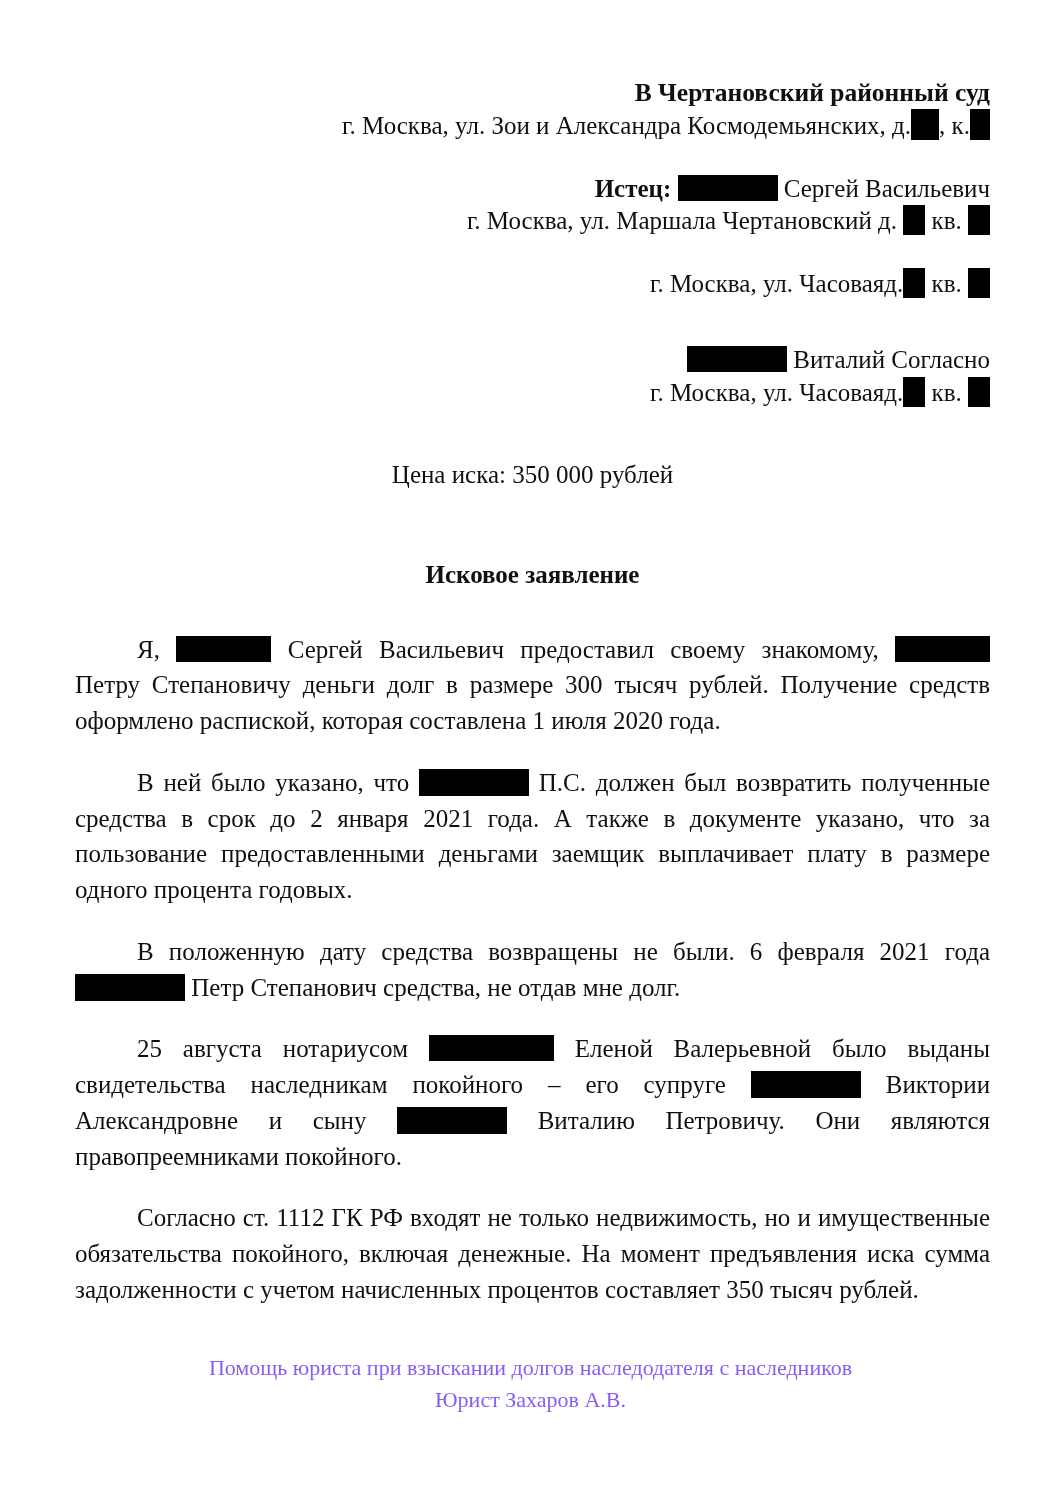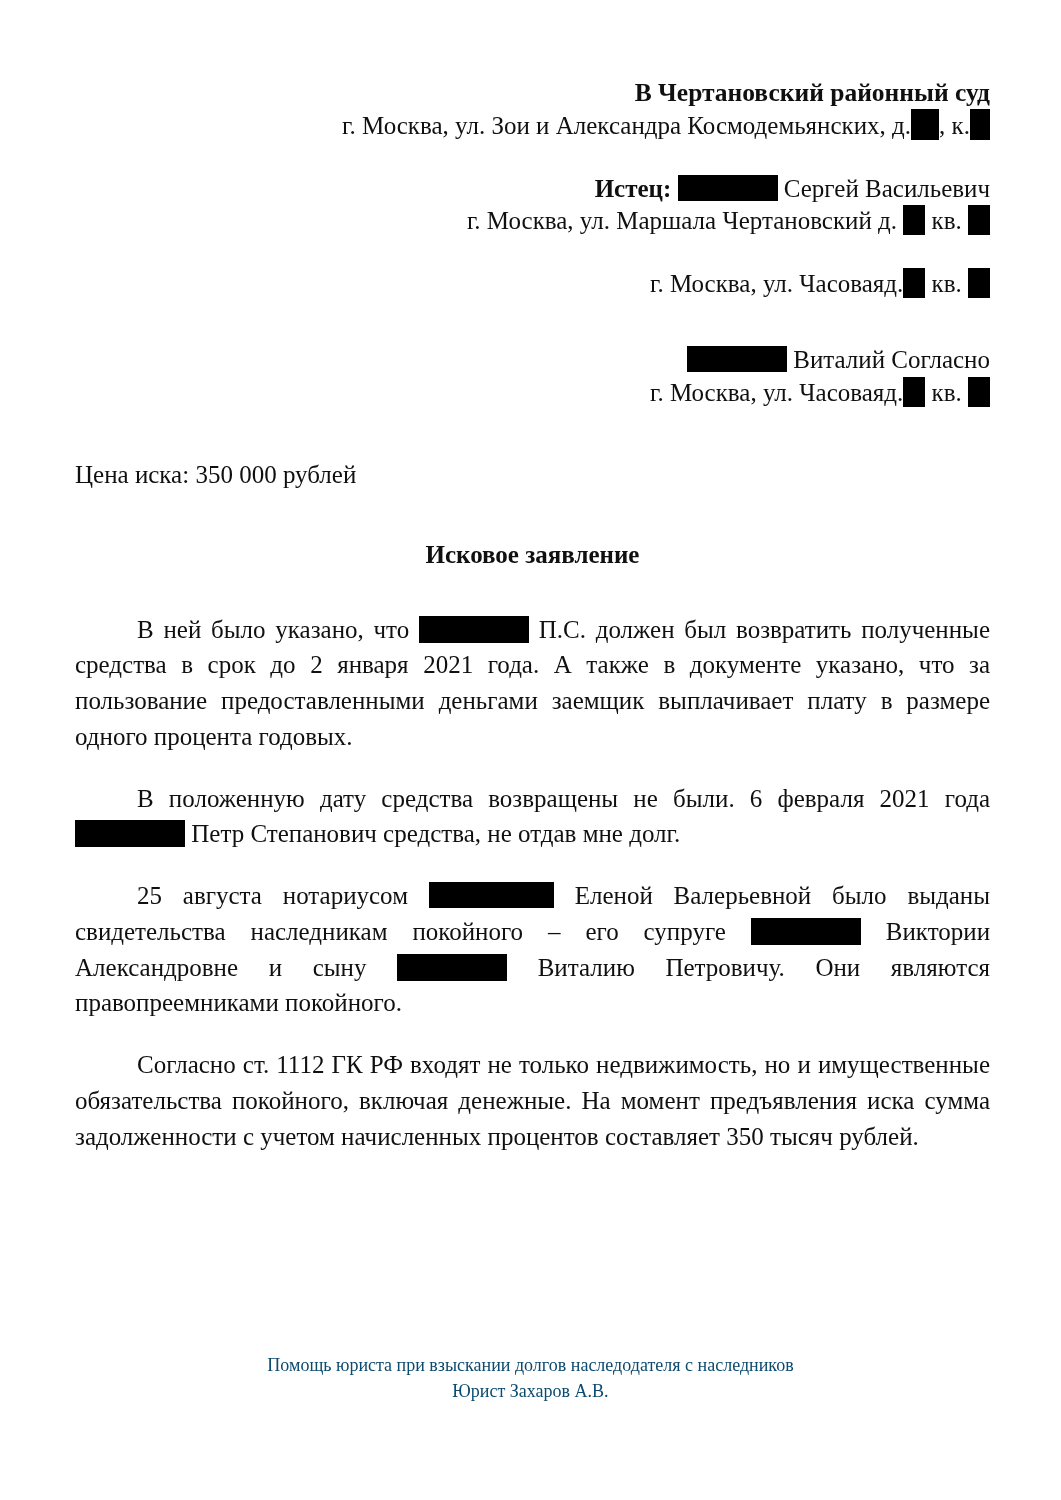--- a/index.html
+++ b/index.html
@@ -58,32 +58,32 @@
   .r-28  { width: 28px;  height: 31px; vertical-align: -6px; }
   .r-20  { width: 20px;  height: 31px; vertical-align: -6px; }
   .r-22  { width: 22px;  height: 30px; vertical-align: -6px; }
   .r-95  { width: 95px;  height: 26px; vertical-align: -4px; }
   .r-100 { width: 100px; height: 26px; vertical-align: -4px; }
   .r-110 { width: 110px; height: 27px; vertical-align: -5px; }
   .r-125 { width: 125px; height: 26px; vertical-align: -4px; }
 
   
   .claim-price {
-    text-align: left;
+    text-align: center;
     font-size: 25px;
     margin-top: 52px;
     white-space: nowrap;
   }
 
   
   .doc-title {
     text-align: center;
     font-weight: bold;
     font-size: 25px;
-    margin-top: 50px;
+    margin-top: 70px;
     line-height: 1.30;
   }
   .doc-subtitle {
     text-align: center;
     font-weight: bold;
     font-size: 24px;
     margin-top: 6px;
     line-height: 1.30;
   }
 
@@ -100,22 +100,22 @@
   }
   .para:last-child { margin-bottom: 0; }
 
   
   .footer {
     position: absolute;
     left: 0;
     right: 0;
     top: 1352px;
     text-align: center;
-    color: #0c4a6e;
-    font-size: 18px;
+    color: #8b5cf6;
+    font-size: 22px;
     line-height: 1.45;
   }
 </style>
 </head>
 <body>
 
 <div class="page">
 
   <div class="content">
 
@@ -165,20 +165,27 @@
       </div>
 
     </div>
 
     <div class="claim-price">Цена иска: 350 000 рублей</div>
 
     <div class="doc-title">Исковое заявление</div>
 
     <div class="body-block">
 
+      <p class="para">
+        <span>Я,</span>
+        <span class="redact r-95"></span>
+        <span>Сергей Васильевич предоставил своему знакомому,</span>
+        <span class="redact r-95"></span>
+        <span>Петру Степановичу деньги долг в размере 300 тысяч рублей. Получение средств оформлено распиской, которая составлена 1 июля 2020 года.</span>
+      </p>
 
       <p class="para">
         <span>В ней было указано, что</span>
         <span class="redact r-110"></span>
         <span>П.С. должен был возвратить полученные средства в срок до 2 января 2021 года. А также в документе указано, что за пользование предоставленными деньгами заемщик выплачивает плату в размере одного процента годовых.</span>
       </p>
 
       <p class="para">
         <span>В положенную дату средства возвращены не были. 6 февраля 2021 года</span>
         <span class="redact r-110"></span>

